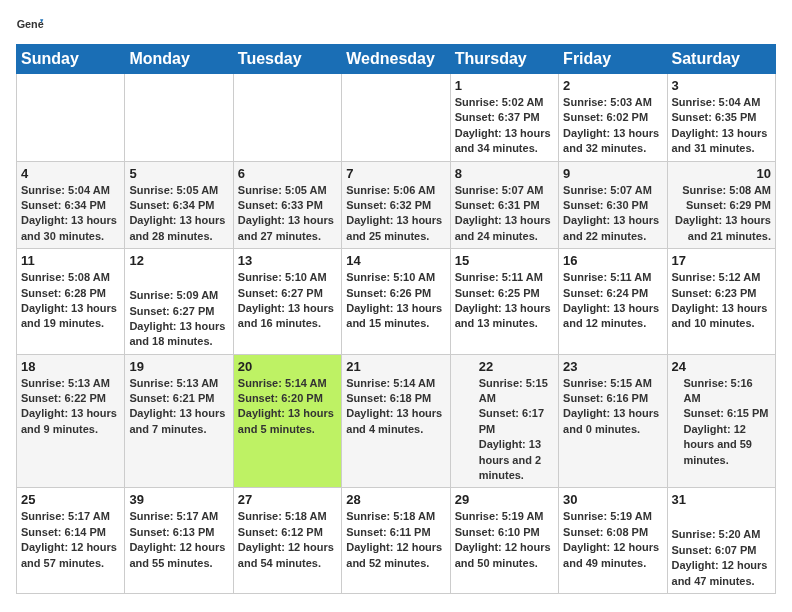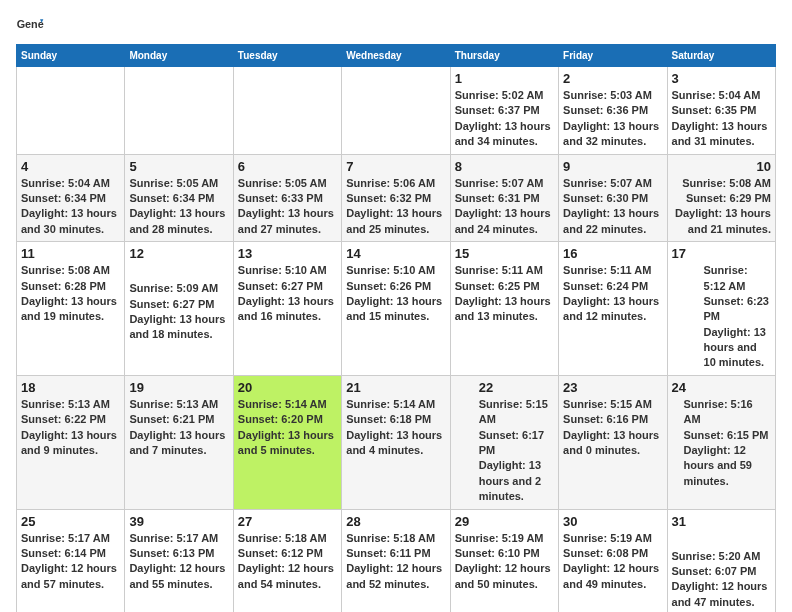--- a/index.html
+++ b/index.html
@@ -34,21 +34,21 @@
     .calendar {
       width: 100%;
       border-collapse: collapse;
       font-size: 11px;
     }
     .calendar th {
       background: #1a6eb5;
       color: #fff;
       padding: 5px 4px;
       text-align: left;
-      font-size: 10px;
+      font-size: 16px;
       font-weight: bold;
       border: 1px solid #1a6eb5;
       margin-left: 40px;
     }
     .calendar td {
       border: 1px solid #ccc;
       vertical-align: top;
       padding: 4px;
       width: calc(100% / 7);
       min-height: 80px;
@@ -112,21 +112,21 @@
         <td class="empty-cell"></td>
         <td>
           <span class="cell-number">1</span>
           <div class="cell-text" style="white-space: pre-line;">Sunrise: 5:02 AM
 Sunset: 6:37 PM
 Daylight: 13 hours and 34 minutes.</div>
         </td>
         <td>
           <span class="cell-number">2</span>
           <div class="cell-text" style="white-space: pre-line;">Sunrise: 5:03 AM
-Sunset: 6:36 PM
+Sunset: 6:02 PM
 Daylight: 13 hours and 32 minutes.</div>
         </td>
         <td>
           <span class="cell-number">3</span>
           <div class="cell-text" style="white-space: pre-line;">Sunrise: 5:04 AM
 Sunset: 6:35 PM
 Daylight: 13 hours and 31 minutes.</div>
         </td>
       </tr>
       <tr>
@@ -205,21 +205,21 @@
 Daylight: 13 hours and 13 minutes.</div>
         </td>
         <td>
           <span class="cell-number">16</span>
           <div class="cell-text" style="white-space: pre-line;">Sunrise: 5:11 AM
 Sunset: 6:24 PM
 Daylight: 13 hours and 12 minutes.</div>
         </td>
         <td>
           <span class="cell-number">17</span>
-          <div class="cell-text" style="white-space: pre-line; margin-left: 32px;">Sunrise: 5:12 AM
+          <div class="cell-text" style="white-space: pre-line;">Sunrise: 5:12 AM
 Sunset: 6:23 PM
 Daylight: 13 hours and 10 minutes.</div>
         </td>
       </tr>
       <tr>
         <td style="background: rgb(245, 245, 245);">
           <span class="cell-number">18</span>
           <div class="cell-text" style="white-space: pre-line;">Sunrise: 5:13 AM
 Sunset: 6:22 PM
 Daylight: 13 hours and 9 minutes.</div>

